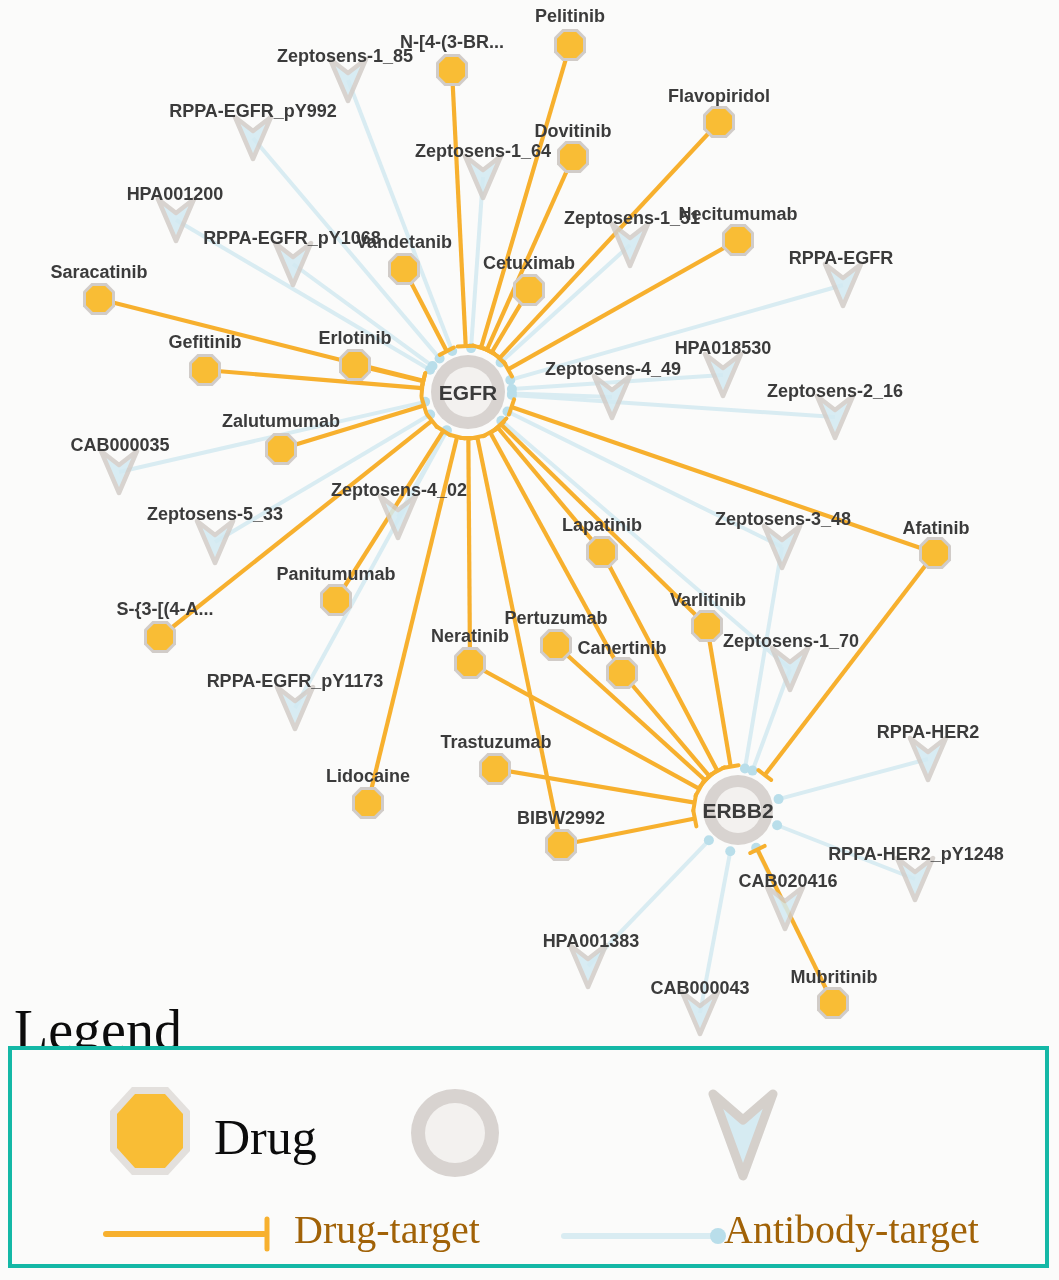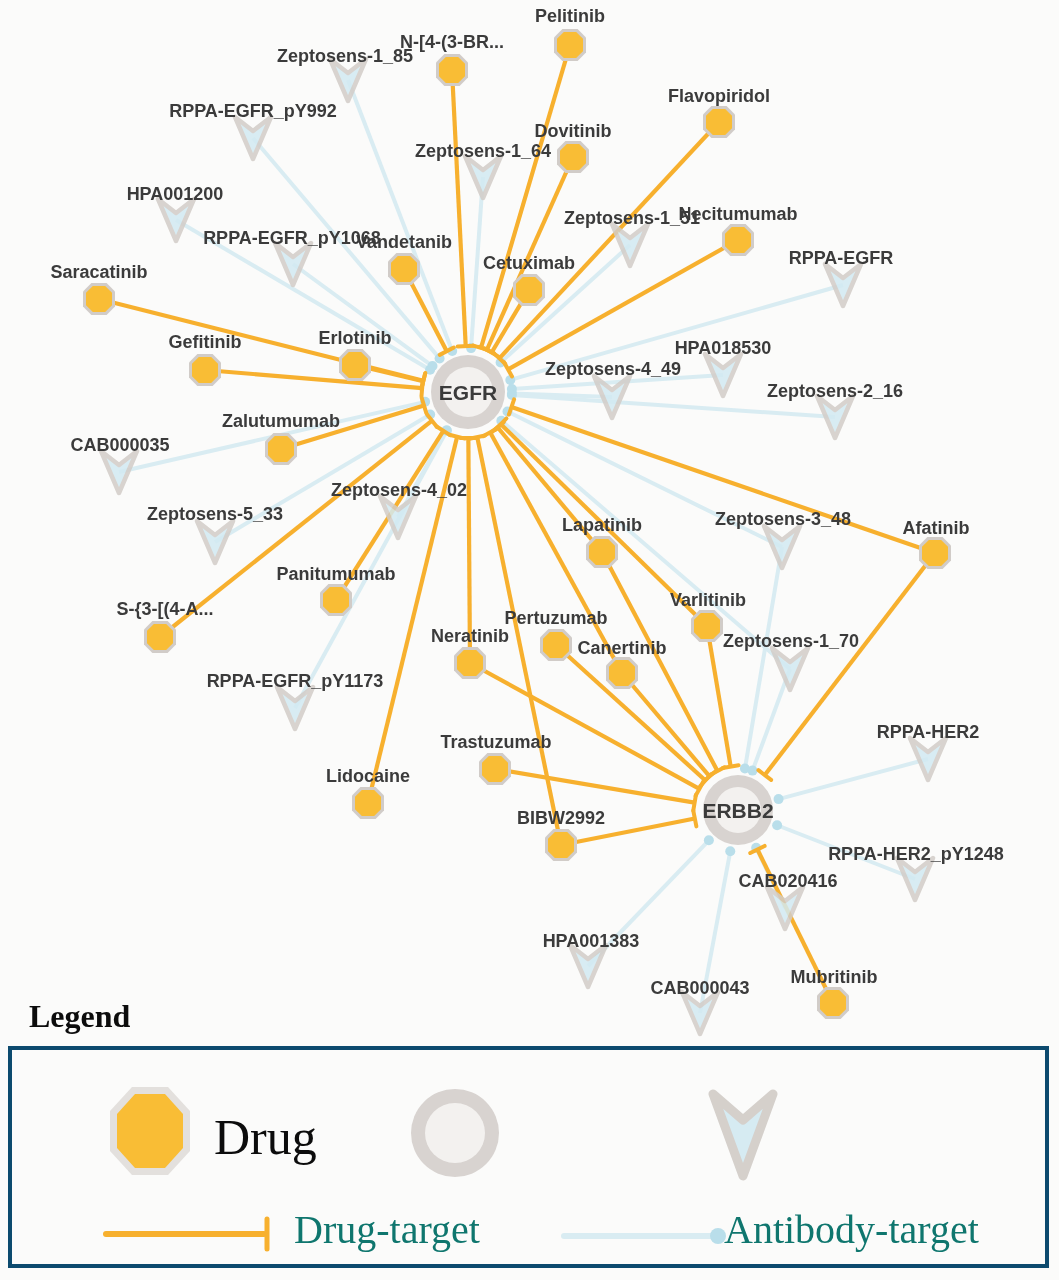--- a/index.html
+++ b/index.html
@@ -19,39 +19,39 @@
     fill: #3b3b3b;
   }
   .gene-label {
     font-family: "Liberation Sans", sans-serif;
     font-weight: bold;
     font-size: 21px;
     fill: #3b3b3b;
   }
   
   #legend-title {
-    position:absolute; left:29px; top:998px;
+    position:absolute; left:14px; top:998px;
     font-family:"Liberation Serif", serif;
-    font-weight:bold; font-size:32px; color:#0c0c0c;
+    font-weight:normal; font-size:56px; color:#0c0c0c;
   }
   #legend-box {
     position:absolute; left:8px; top:1046px;
     width:1033px; height:214px;
-    border:4px solid #0c4a6e;
+    border:4px solid #14b8a6;
     background:#fbfbfa;
   }
   .legend-item-label {
     position:absolute;
     font-family:"Liberation Serif", serif;
     font-size:50px; color:#0c0c0c;
   }
   .legend-edge-label {
     position:absolute;
     font-family:"Liberation Serif", serif;
-    font-size:40px; color:#0f766e;
+    font-size:40px; color:#a16207;
   }
   .legend-icon { position:absolute; }
 </style>
 </head>
 <body>
 
 <div id="figure">
 
   <svg id="network-svg" width="1059" height="1280" viewBox="0 0 1059 1280">
       <line x1="348" y1="80" x2="452.20492051040975" y2="350.9327933270654" stroke="#d9ecf2" stroke-width="4"></line>

